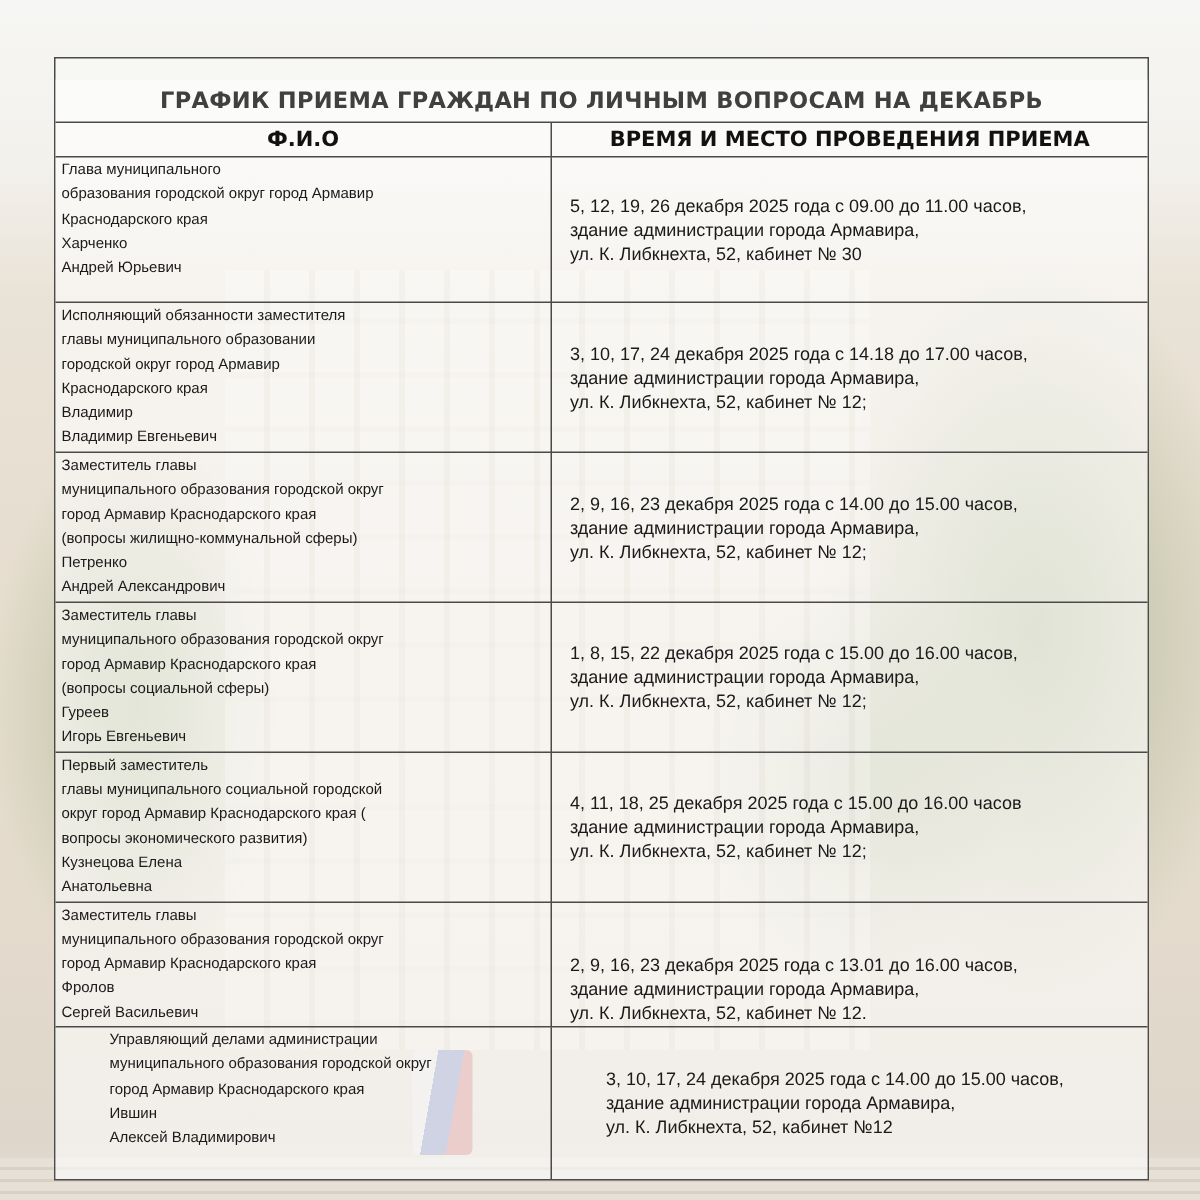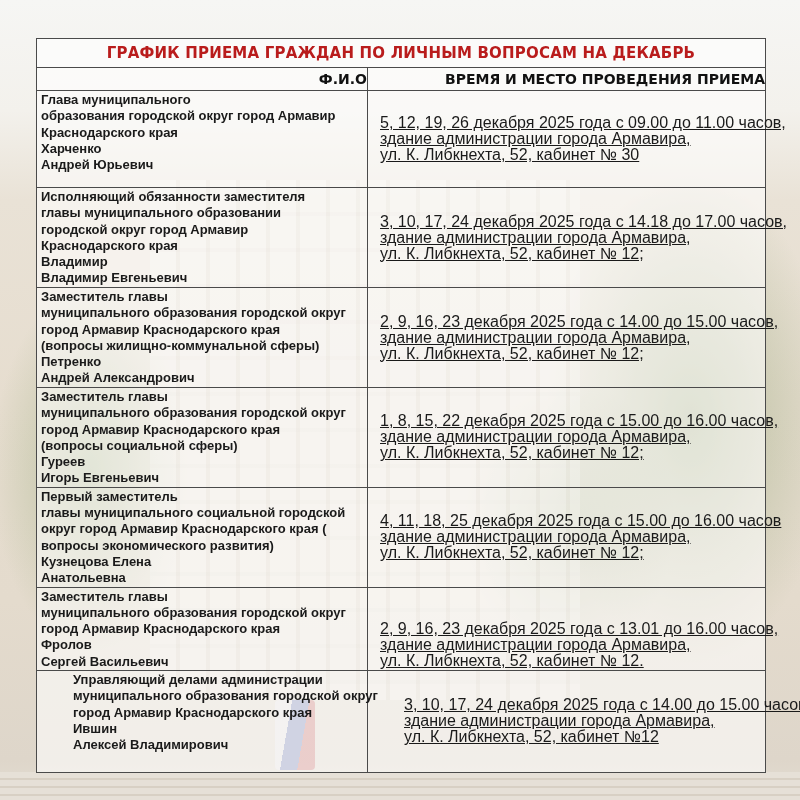--- a/index.html
+++ b/index.html
@@ -32,42 +32,42 @@
     opacity: 0.55; border-radius: 4px;
   }
   .sheet {
     position: absolute; left: 36px; top: 38px; width: 728px;
     border: 1px solid #4a4a4a;
     background: rgba(255,255,255,0.25);
   }
   .title {
     height: 28px; display: flex; align-items: center; justify-content: center;
     font-family: "DejaVu Sans", sans-serif; font-weight: bold; font-size: 15px;
-    color: #b91c1c; border-bottom: 1px solid #4a4a4a;
-    background: rgba(255,255,255,0.55); letter-spacing: 0.2px;
+    color: #404040; border-bottom: 1px solid #4a4a4a;
+    background: rgba(255,255,255,0.55); letter-spacing: 0.2px; margin-top: 14px;
   }
   table { border-collapse: collapse; width: 100%; table-layout: fixed; }
   th {
     height: 22px; font-family: "DejaVu Sans", sans-serif; font-weight: bold;
-    font-size: 14px; color: #111; text-align: right;
+    font-size: 14px; color: #111; text-align: center;
     border-bottom: 1px solid #4a4a4a; background: rgba(255,255,255,0.5);
     padding: 0;
   }
   th.c1, td.c1 { width: 330px; border-right: 1px solid #4a4a4a; }
   td {
     vertical-align: middle; padding: 0 4px; border-bottom: 1px solid #4a4a4a;
     background: rgba(255,255,255,0.45);
   }
   tr:last-child td { border-bottom: none; padding-left: 36px; }
   td.c1 {
-    font-weight: bold; font-size: 13px; line-height: 16.3px; color: #1a1a1a;
+    font-weight: normal; font-size: 10px; line-height: 16.3px; color: #1a1a1a;
     vertical-align: top; padding-top: 1px;
   }
   td.c2 {
-    font-size: 16px; line-height: 16px; color: #1a1a1a; padding-left: 12px; text-decoration: underline;
+    font-size: 12px; line-height: 16px; color: #1a1a1a; padding-left: 12px;
   }
   .line { display: block; white-space: nowrap; }
 </style>
 </head>
 <body>
 
 <div class="bg">
   <div class="building"></div>
   <div class="flag"></div>
   <div class="steps"></div>

